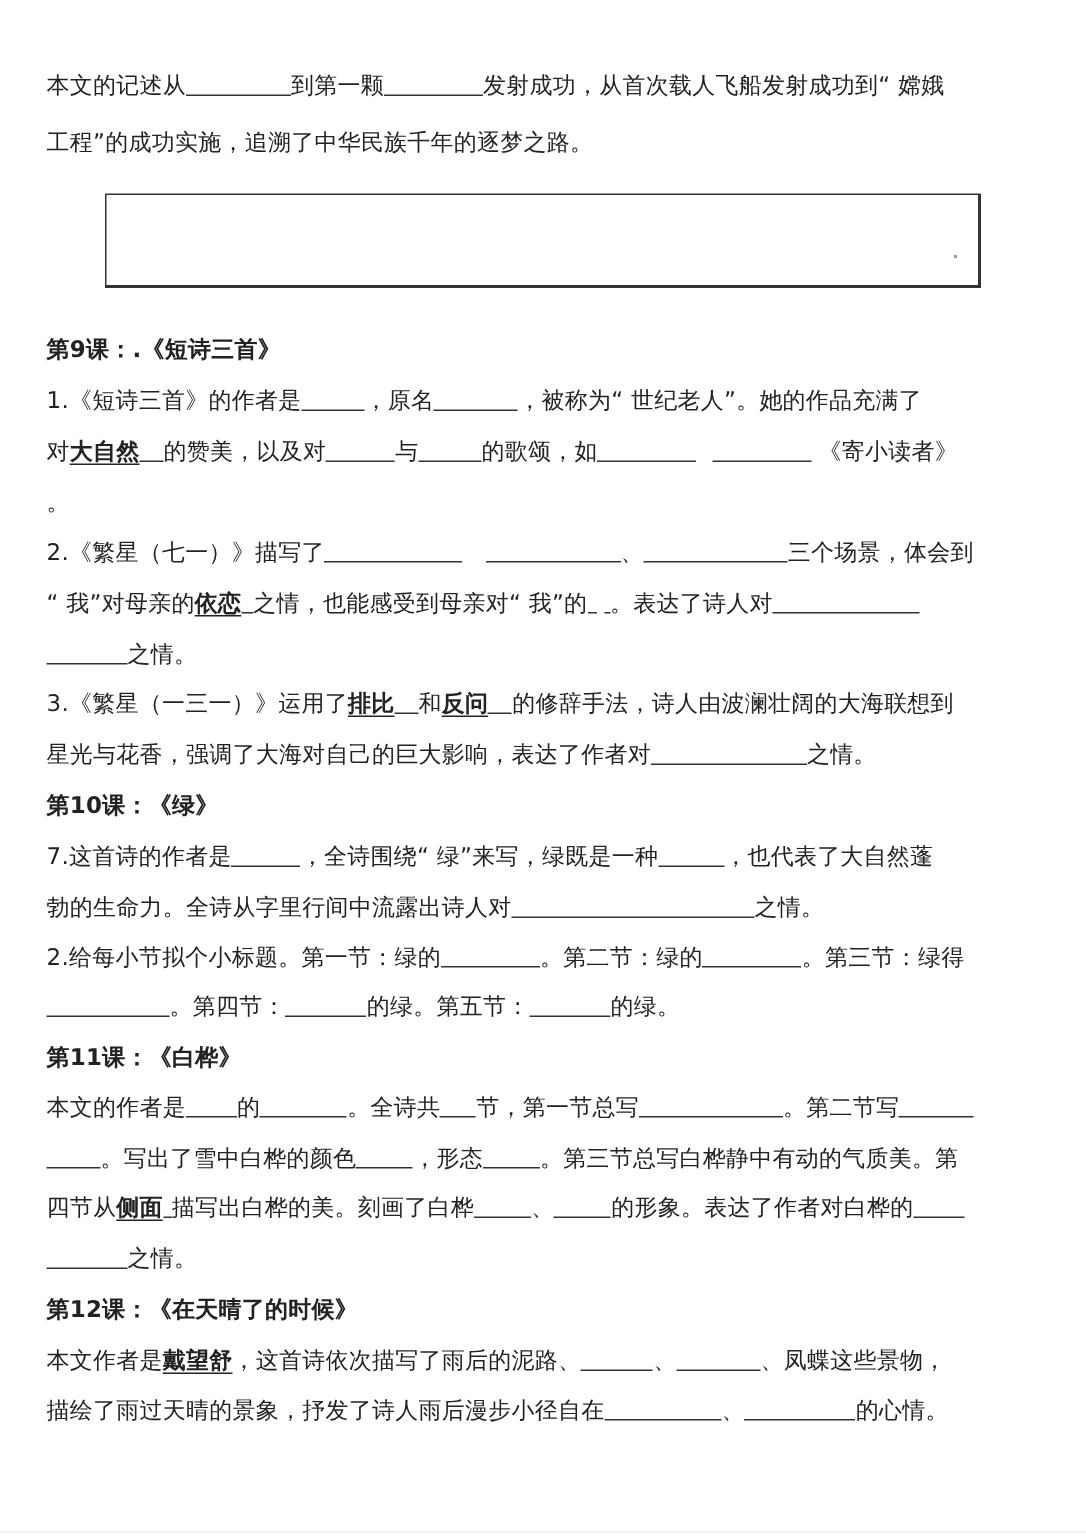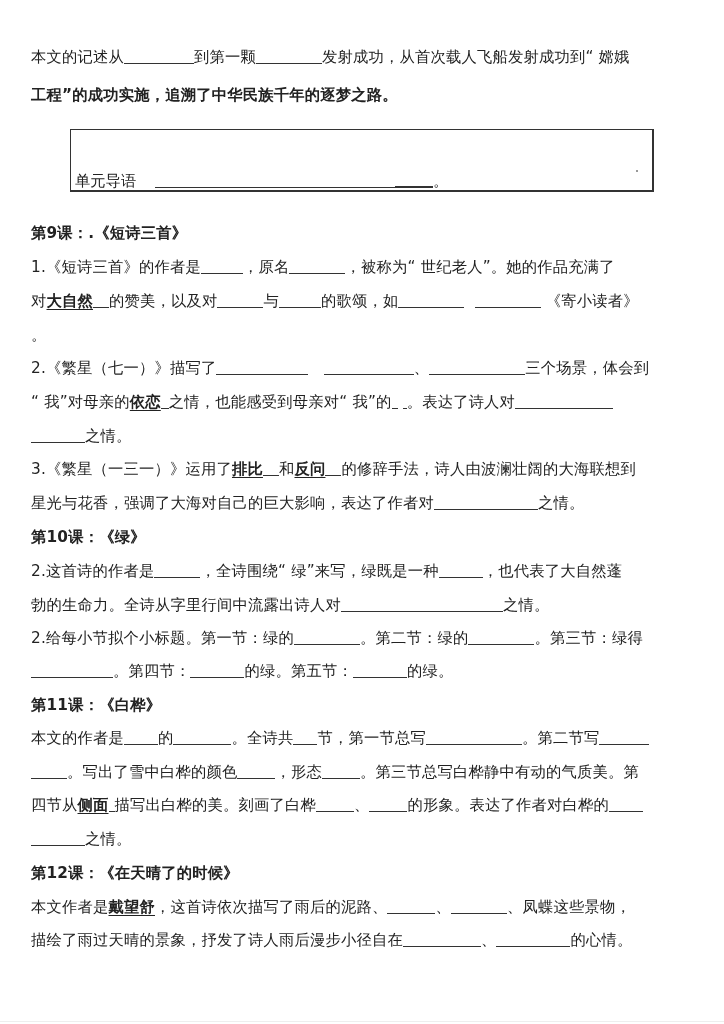--- a/index.html
+++ b/index.html
@@ -29,43 +29,39 @@
   .unit-guide { position:absolute; left:4px; top:40px; font-size:15.3px; white-space:nowrap; }
   .dot { position:absolute; right:14px; top:40px; width:2px; height:2px; background:#999; }
   .footer-line { position:absolute; left:0; top:1021px; width:724px; height:1px; background:#eeeeee; }
 </style>
 </head>
 <body>
 
 <div class="page">
   <div id="intro">
       <div class="line" style="top: 47px;"><span style="white-space: pre;">本文的记述从</span><span class="blank" style="width: 70px;"></span><span style="white-space: pre;">到第一颗</span><span class="blank" style="width: 66px;"></span><span style="white-space: pre;">发射成功，从首次载人飞船发射成功到“ 嫦娥</span></div>
-      <div class="line" style="top: 85px;"><span style="white-space: pre; font-weight: bold;">工程”的成功实施，追溯了中华民族千年的逐梦之路。</span></div>
+      <div class="line" style="top: 85px;"><span style="white-space: pre;">工程”的成功实施，追溯了中华民族千年的逐梦之路。</span></div>
     </div>
 
   <div class="unit-box">
-    <div class="unit-guide">
-      <span>单元导语</span>
-      <span class="blank" style="width:240px;margin-left:14px;"></span><span class="blank" style="width:38px;border-bottom-width:2px;"></span><span>。</span>
-    </div>
     <div class="dot"></div>
   </div>
 
   <div id="lessons">
       <div class="line heading" style="top: 223px;">第9课：.《短诗三首》</div>
       <div class="line" style="top: 257px;"><span style="white-space: pre; text-align: right;">1.《短诗三首》的作者是</span><span class="blank" style="width: 42px;"></span><span style="white-space: pre;">，原名</span><span class="blank" style="width: 56px;"></span><span style="white-space: pre;">，被称为“ 世纪老人”。她的作品充满了</span></div>
       <div class="line" style="top: 291px;"><span style="white-space: pre;">对</span><span><span class="ans">大自然</span><span class="ans-pad" style="width: 16px;"></span></span><span style="white-space: pre;">的赞美，以及对</span><span class="blank" style="width: 46px;"></span><span style="white-space: pre;">与</span><span class="blank" style="width: 42px;"></span><span style="white-space: pre;">的歌颂，如</span><span class="blank" style="width: 66px;"></span><span style="white-space: pre;">  </span><span class="blank" style="width: 66px;"></span><span style="white-space: pre;"> 《寄小读者》</span></div>
       <div class="line" style="top: 325px;"><span style="white-space: pre;">。</span></div>
       <div class="line" style="top: 358px;"><span style="white-space: pre;">2.《繁星（七一）》描写了</span><span class="blank" style="width: 92px;"></span><span style="white-space: pre;">   </span><span class="blank" style="width: 90px;"></span><span style="white-space: pre;">、</span><span class="blank" style="width: 96px;"></span><span style="white-space: pre;">三个场景，体会到</span></div>
       <div class="line" style="top: 392px;"><span style="white-space: pre;">“ 我”对母亲的</span><span><span class="ans">依恋</span><span class="ans-pad" style="width: 8px;"></span></span><span style="white-space: pre;">之情，也能感受到母亲对“ 我”的</span><span class="blank" style="width: 6px;"></span><span style="white-space: pre;"> </span><span class="blank" style="width: 4px;"></span><span style="white-space: pre;">。表达了诗人对</span><span class="blank" style="width: 98px;"></span></div>
       <div class="line" style="top: 426px;"><span class="blank" style="width: 54px;"></span><span style="white-space: pre;">之情。</span></div>
       <div class="line" style="top: 459px;"><span style="white-space: pre;">3.《繁星（一三一）》运用了</span><span><span class="ans">排比</span><span class="ans-pad" style="width: 16px;"></span></span><span style="white-space: pre;">和</span><span><span class="ans">反问</span><span class="ans-pad" style="width: 16px;"></span></span><span style="white-space: pre;">的修辞手法，诗人由波澜壮阔的大海联想到</span></div>
       <div class="line" style="top: 493px;"><span style="white-space: pre;">星光与花香，强调了大海对自己的巨大影响，表达了作者对</span><span class="blank" style="width: 104px;"></span><span style="white-space: pre;">之情。</span></div>
       <div class="line heading" style="top: 527px;">第10课：《绿》</div>
-      <div class="line" style="top: 561px;"><span style="white-space: pre;">2.这首诗的作者是</span><span class="blank" style="width: 46px;"></span><span style="white-space: pre;">，全诗围绕“ 绿”来写，绿既是一种</span><span class="blank" style="width: 44px;"></span><span style="white-space: pre;">，也代表了大自然蓬</span></div>
+      <div class="line" style="top: 561px;"><span style="white-space: pre;">7.这首诗的作者是</span><span class="blank" style="width: 46px;"></span><span style="white-space: pre;">，全诗围绕“ 绿”来写，绿既是一种</span><span class="blank" style="width: 44px;"></span><span style="white-space: pre;">，也代表了大自然蓬</span></div>
       <div class="line" style="top: 595px;"><span style="white-space: pre;">勃的生命力。全诗从字里行间中流露出诗人对</span><span class="blank" style="width: 162px;"></span><span style="white-space: pre;">之情。</span></div>
       <div class="line" style="top: 628px;"><span style="white-space: pre;">2.给每小节拟个小标题。第一节：绿的</span><span class="blank" style="width: 66px;"></span><span style="white-space: pre;">。第二节：绿的</span><span class="blank" style="width: 66px;"></span><span style="white-space: pre;">。第三节：绿得</span></div>
       <div class="line" style="top: 661px;"><span class="blank" style="width: 82px;"></span><span style="white-space: pre;">。第四节：</span><span class="blank" style="width: 54px;"></span><span style="white-space: pre;">的绿。第五节：</span><span class="blank" style="width: 54px;"></span><span style="white-space: pre;">的绿。</span></div>
       <div class="line heading" style="top: 695px;">第11课：《白桦》</div>
       <div class="line" style="top: 728px;"><span style="white-space: pre;">本文的作者是</span><span class="blank" style="width: 34px;"></span><span style="white-space: pre;">的</span><span class="blank" style="width: 58px;"></span><span style="white-space: pre;">。全诗共</span><span class="blank" style="width: 24px;"></span><span style="white-space: pre;">节，第一节总写</span><span class="blank" style="width: 96px;"></span><span style="white-space: pre;">。第二节写</span><span class="blank" style="width: 50px;"></span></div>
       <div class="line" style="top: 762px;"><span class="blank" style="width: 36px;"></span><span style="white-space: pre;">。写出了雪中白桦的颜色</span><span class="blank" style="width: 38px;"></span><span style="white-space: pre;">，形态</span><span class="blank" style="width: 38px;"></span><span style="white-space: pre;">。第三节总写白桦静中有动的气质美。第</span></div>
       <div class="line" style="top: 795px;"><span style="white-space: pre;">四节从</span><span><span class="ans">侧面</span><span class="ans-pad" style="width: 6px;"></span></span><span style="white-space: pre;">描写出白桦的美。刻画了白桦</span><span class="blank" style="width: 38px;"></span><span style="white-space: pre;">、</span><span class="blank" style="width: 38px;"></span><span style="white-space: pre;">的形象。表达了作者对白桦的</span><span class="blank" style="width: 34px;"></span></div>
       <div class="line" style="top: 829px;"><span class="blank" style="width: 54px;"></span><span style="white-space: pre;">之情。</span></div>
       <div class="line heading" style="top: 863px;">第12课：《在天晴了的时候》</div>
       <div class="line" style="top: 897px;"><span style="white-space: pre;">本文作者是</span><span><span class="ans">戴望舒</span></span><span style="white-space: pre;">，这首诗依次描写了雨后的泥路、</span><span class="blank" style="width: 48px;"></span><span style="white-space: pre;">、</span><span class="blank" style="width: 56px;"></span><span style="white-space: pre;">、凤蝶这些景物，</span></div>

